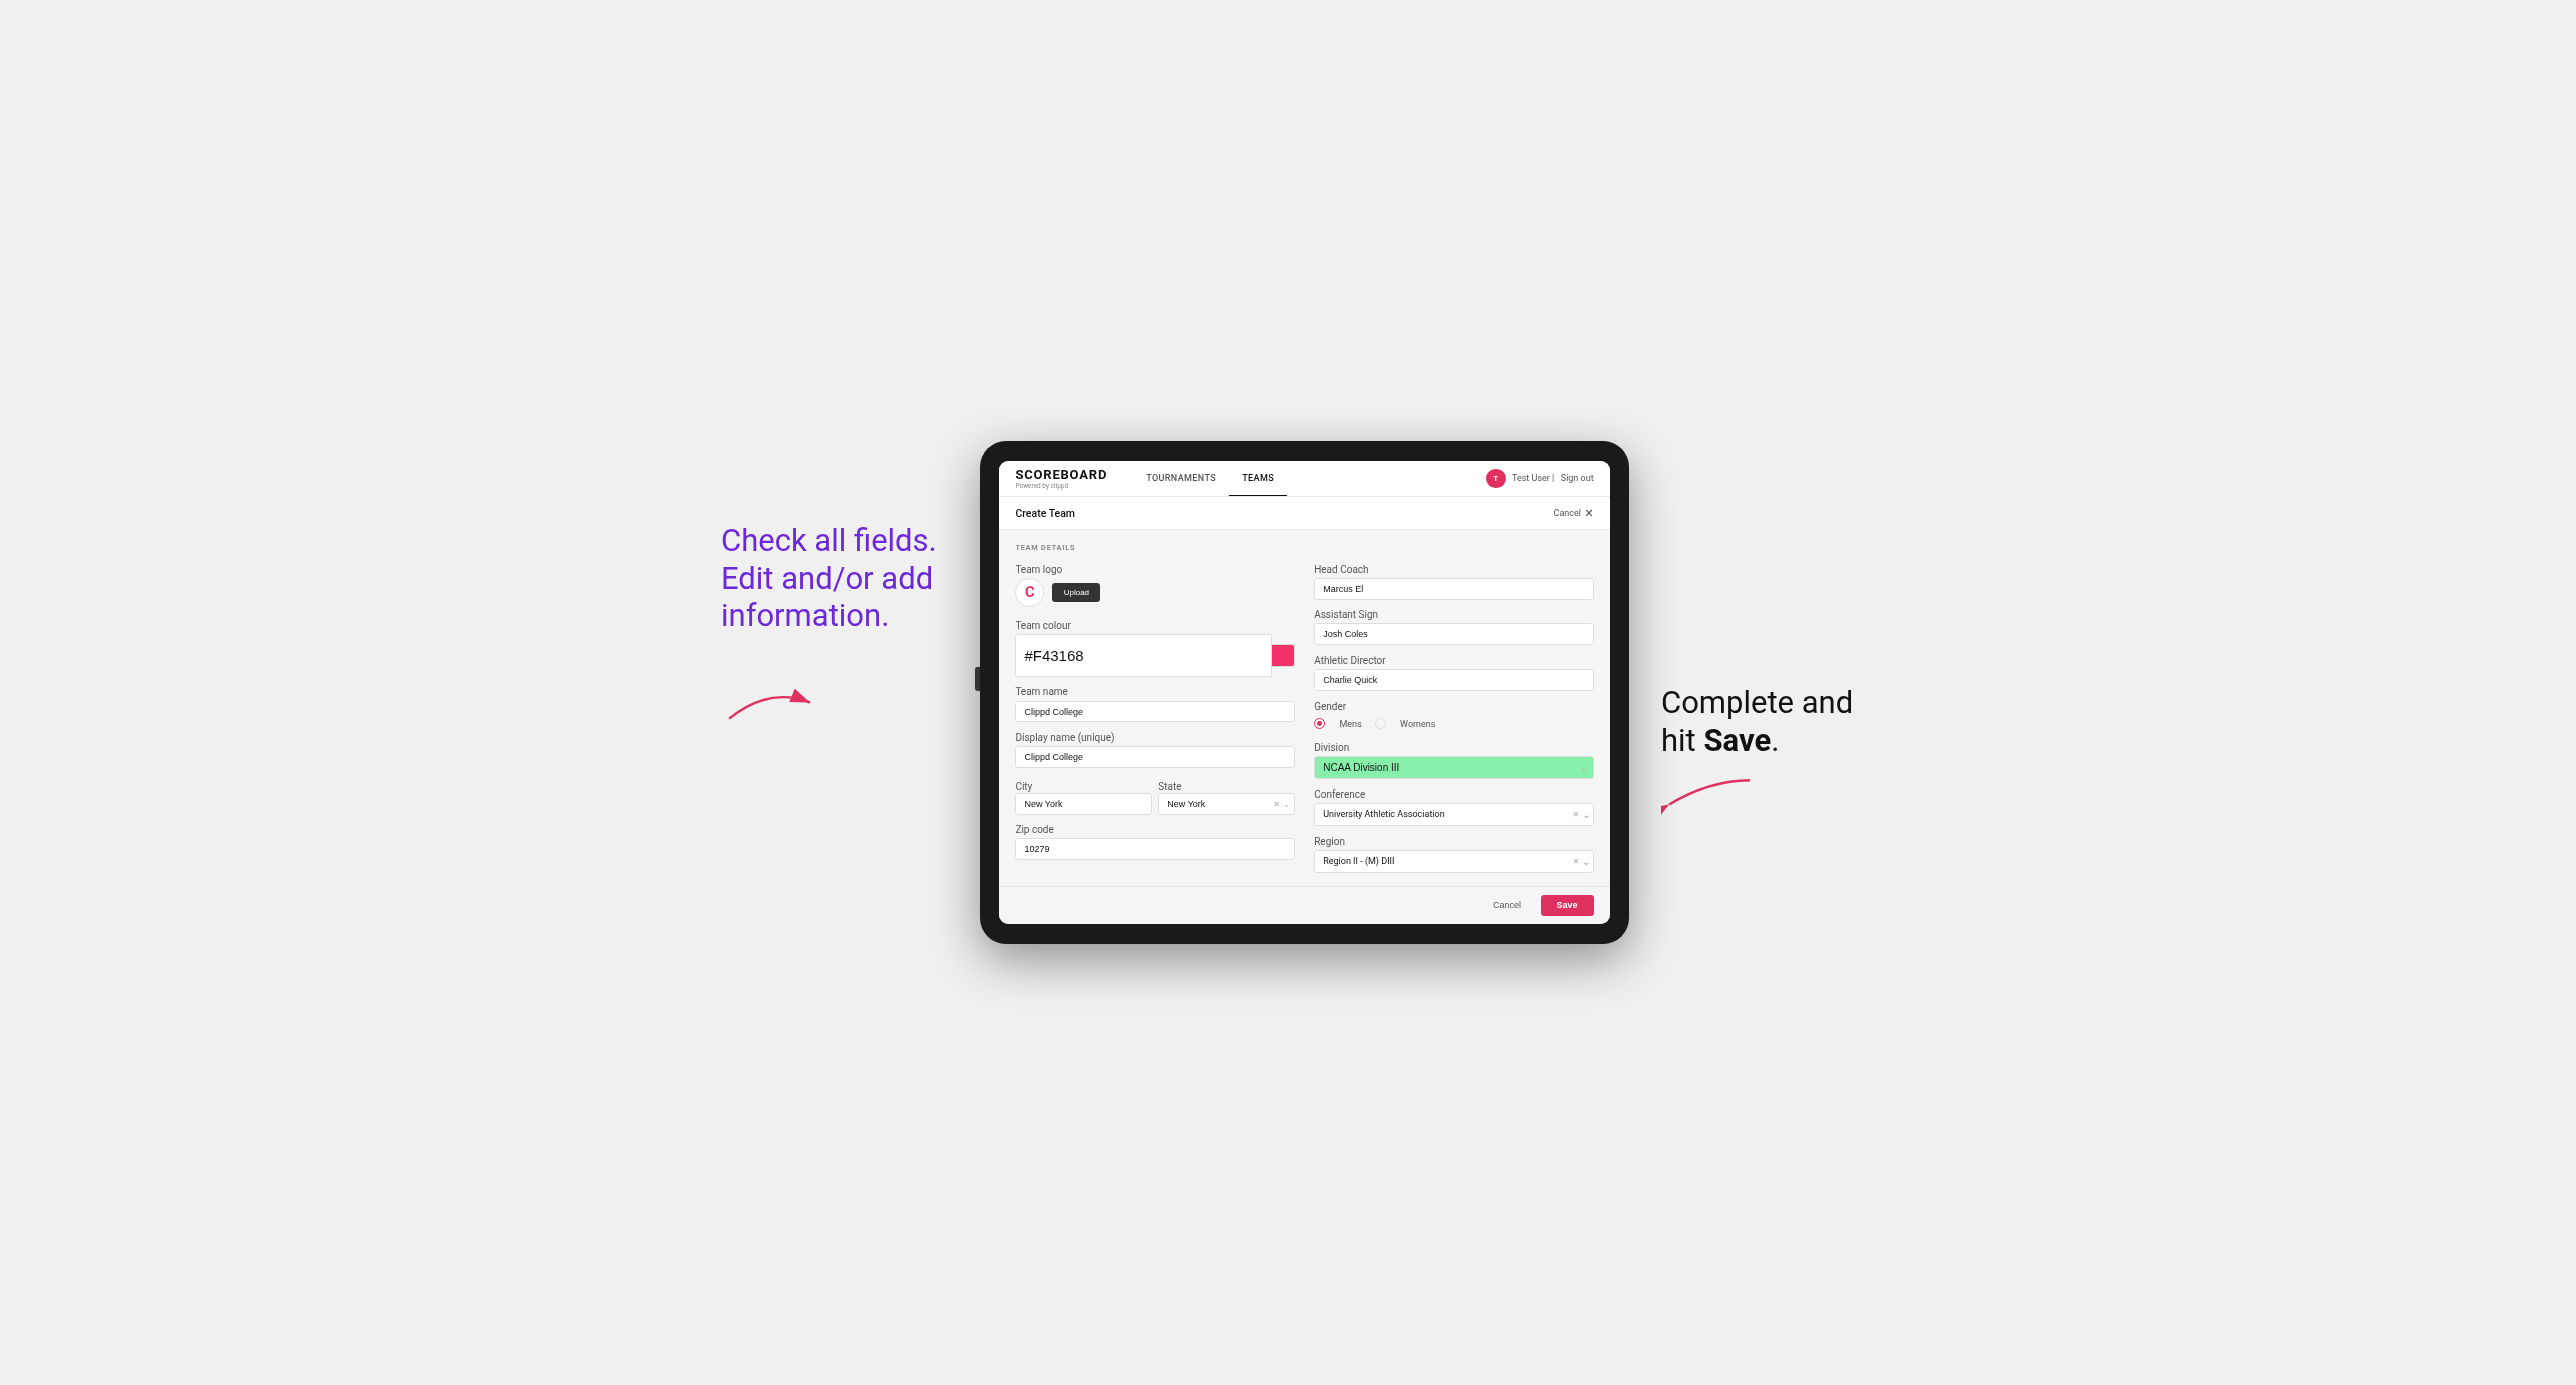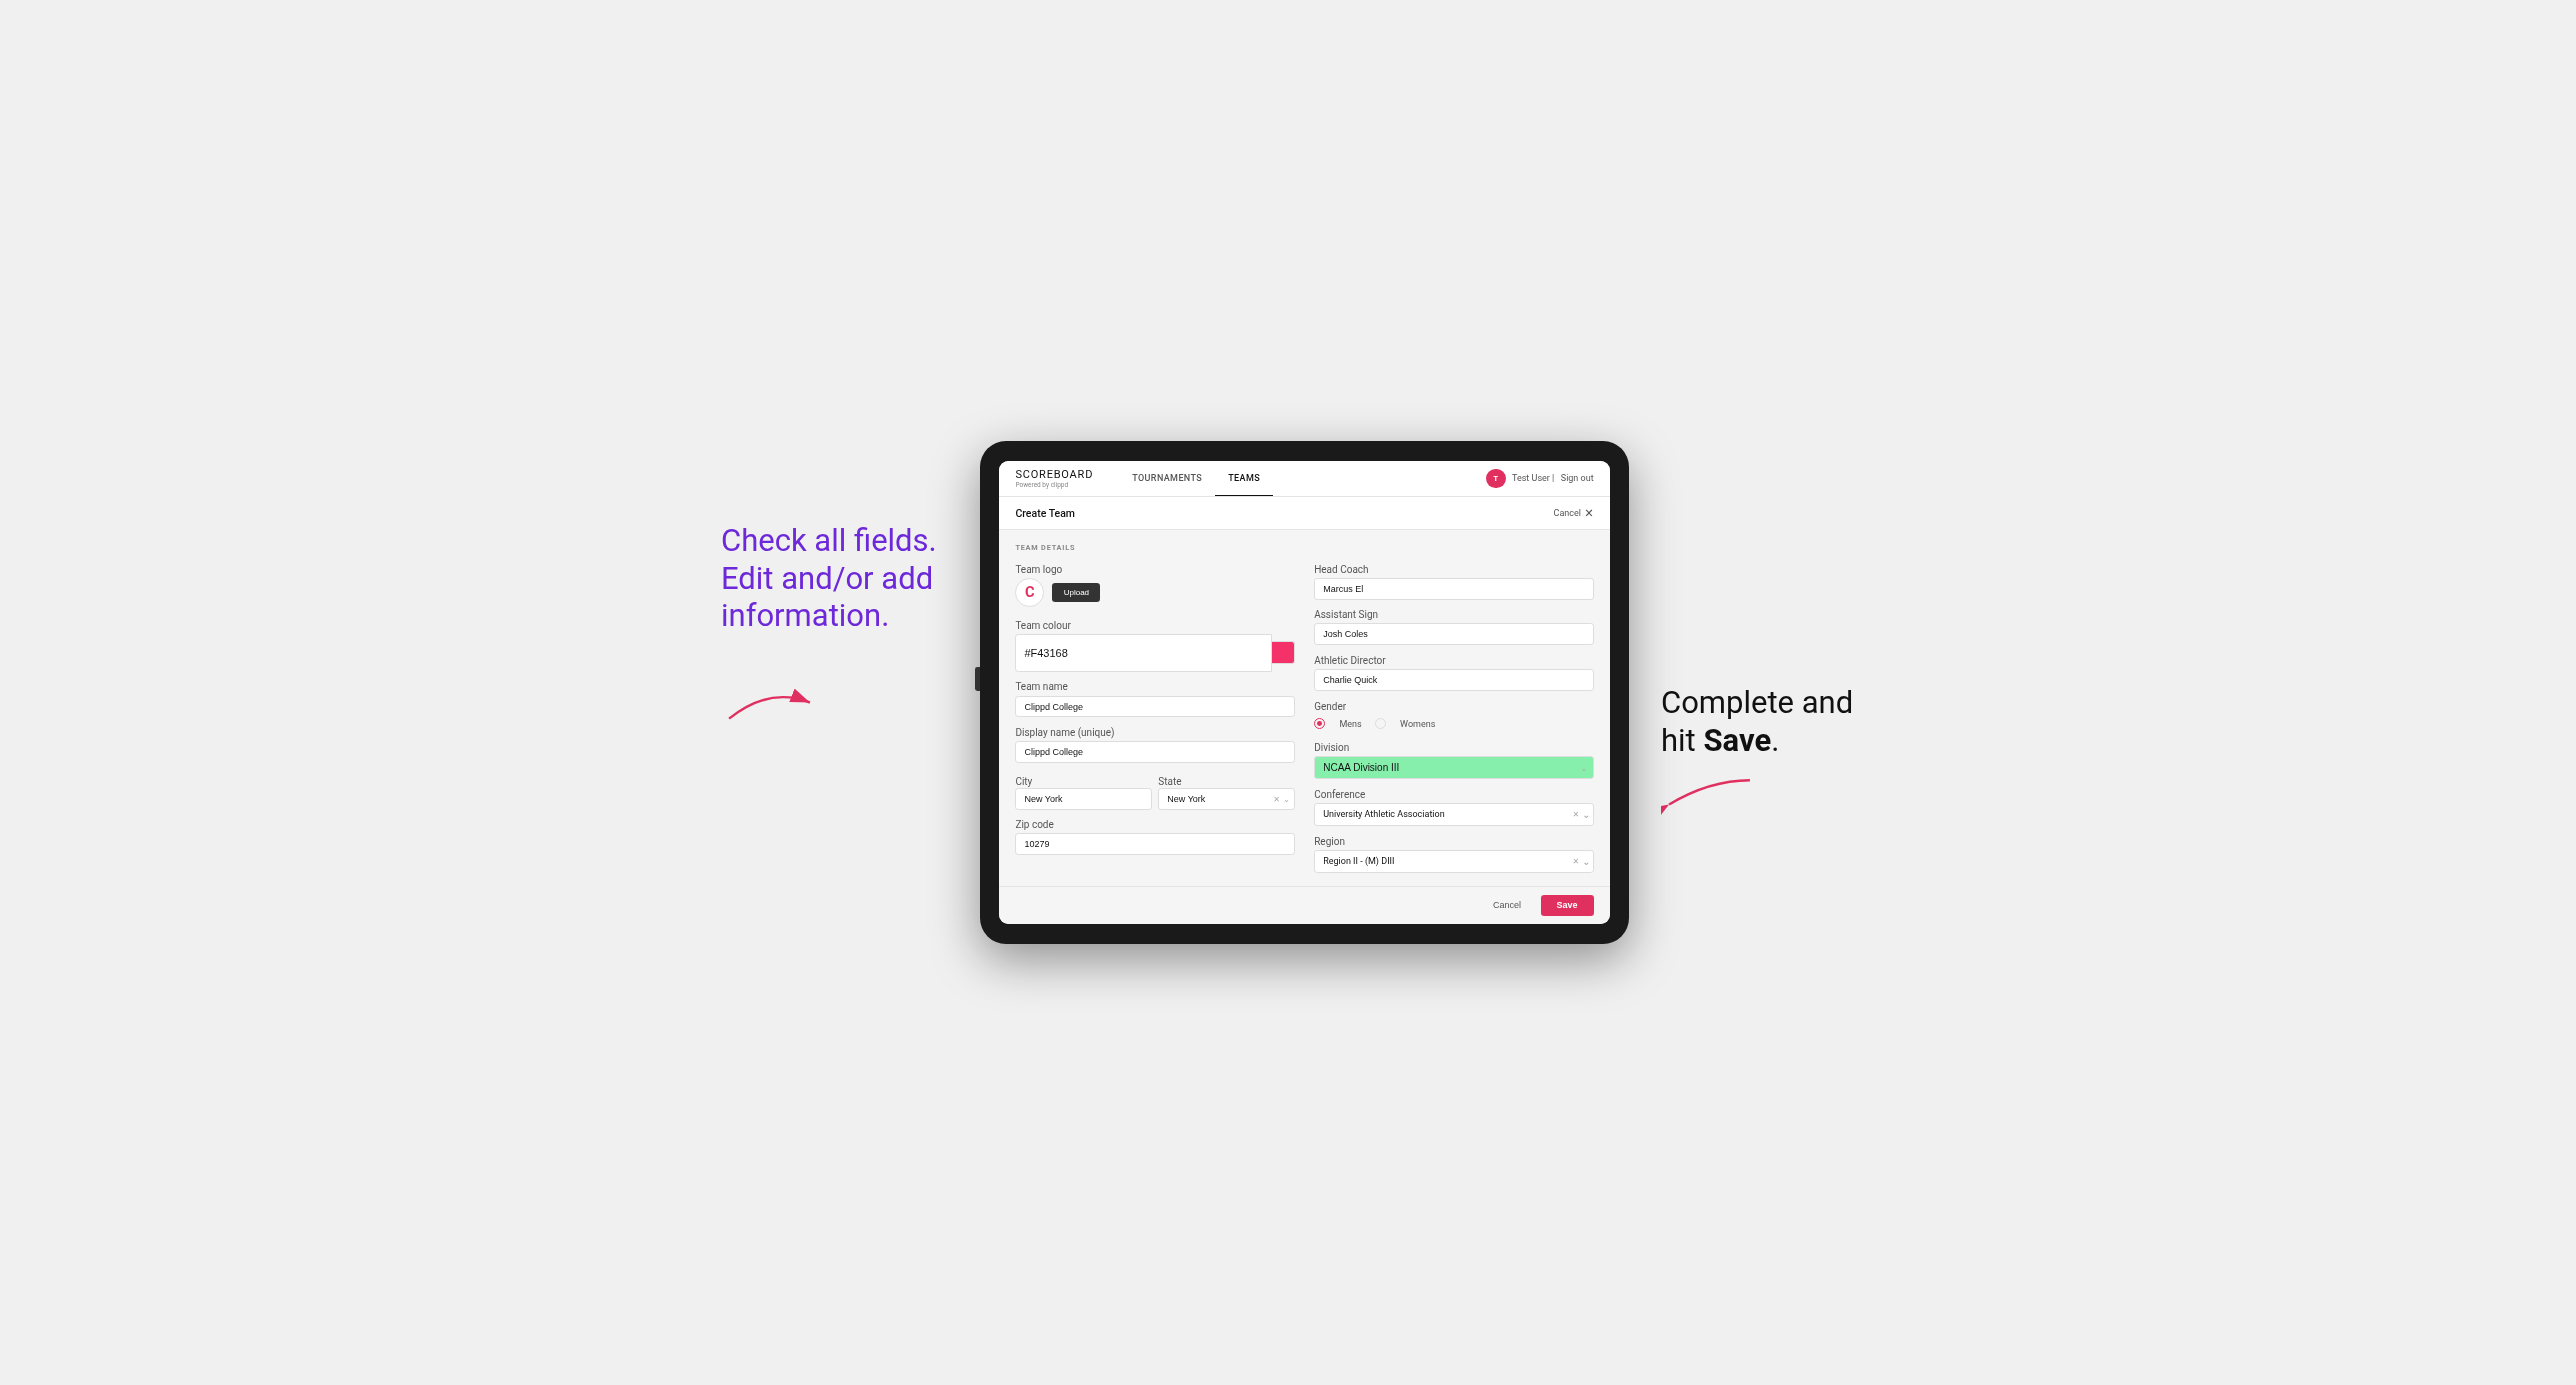--- a/index.html
+++ b/index.html
@@ -48,22 +48,22 @@
       height: 36px;
     }
 
     .navbar-brand {
       display: flex;
       flex-direction: column;
       margin-right: 26px;
     }
 
     .navbar-brand .brand-main {
-      font-size: 11px;
-      font-weight: 400;
+      font-size: 13px;
+      font-weight: 700;
       letter-spacing: 0.8px;
       color: #111;
       text-transform: uppercase;
     }
 
     .navbar-brand .brand-sub {
       font-size: 6.5px;
       color: #888;
     }
 
@@ -238,21 +238,21 @@
       display: flex;
       align-items: center;
       gap: 0;
     }
 
     .color-text-input {
       flex: 1;
       padding: 12px 8px;
       border: 0.8px solid #ddd;
       border-radius: 3.2px 0 0 3.2px;
-      font-size: 11px;
+      font-size: 15px;
       color: #111;
       background: #fff;
       outline: none;
     }
 
     .color-swatch {
       width: 23px;
       height: 23px;
       background: #f43168;
       border: 0.8px solid #ddd;

